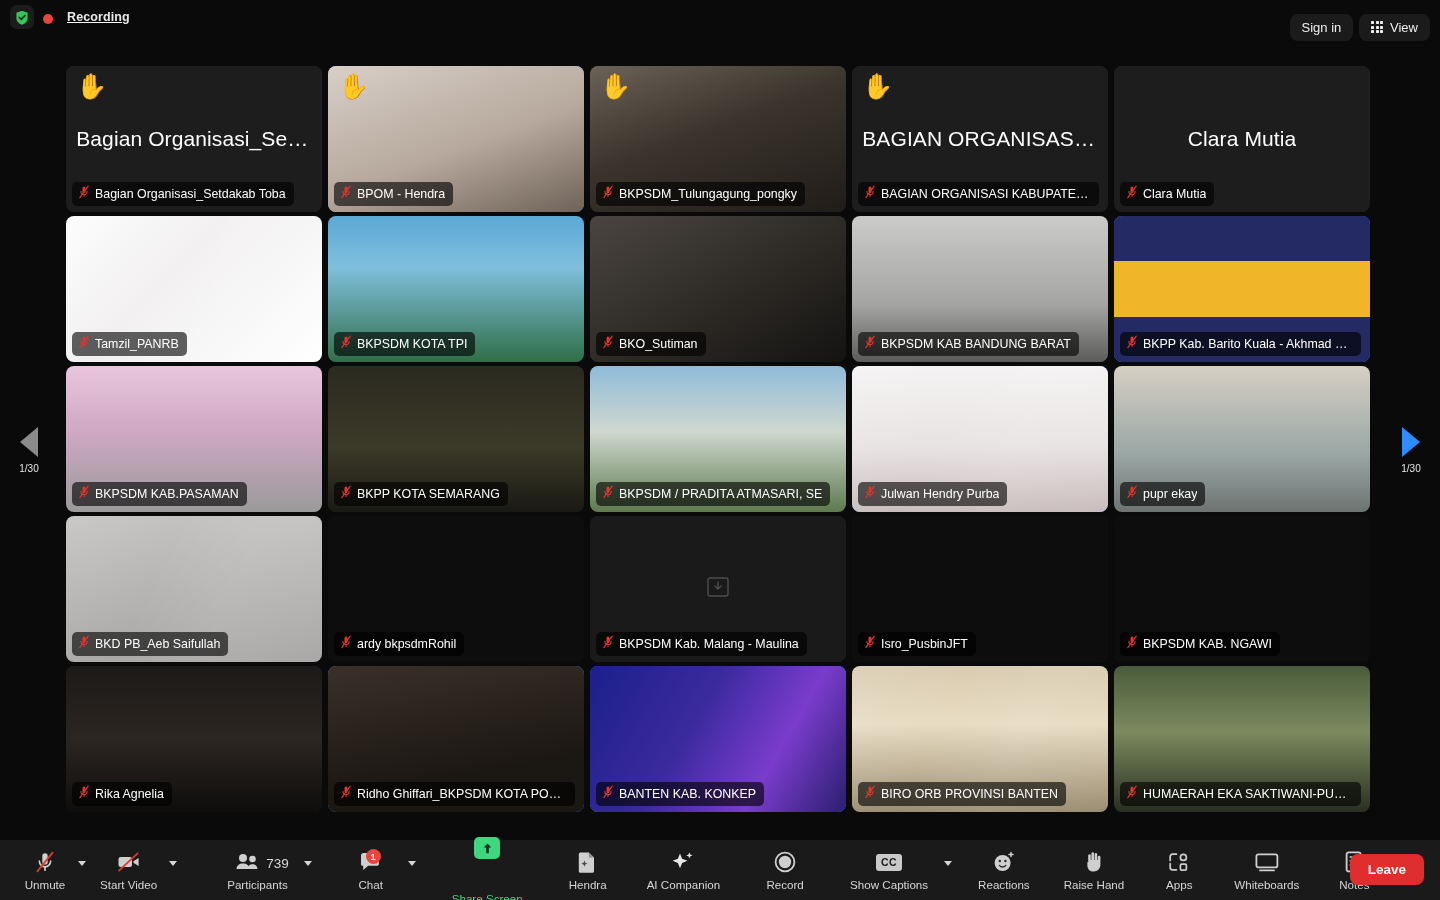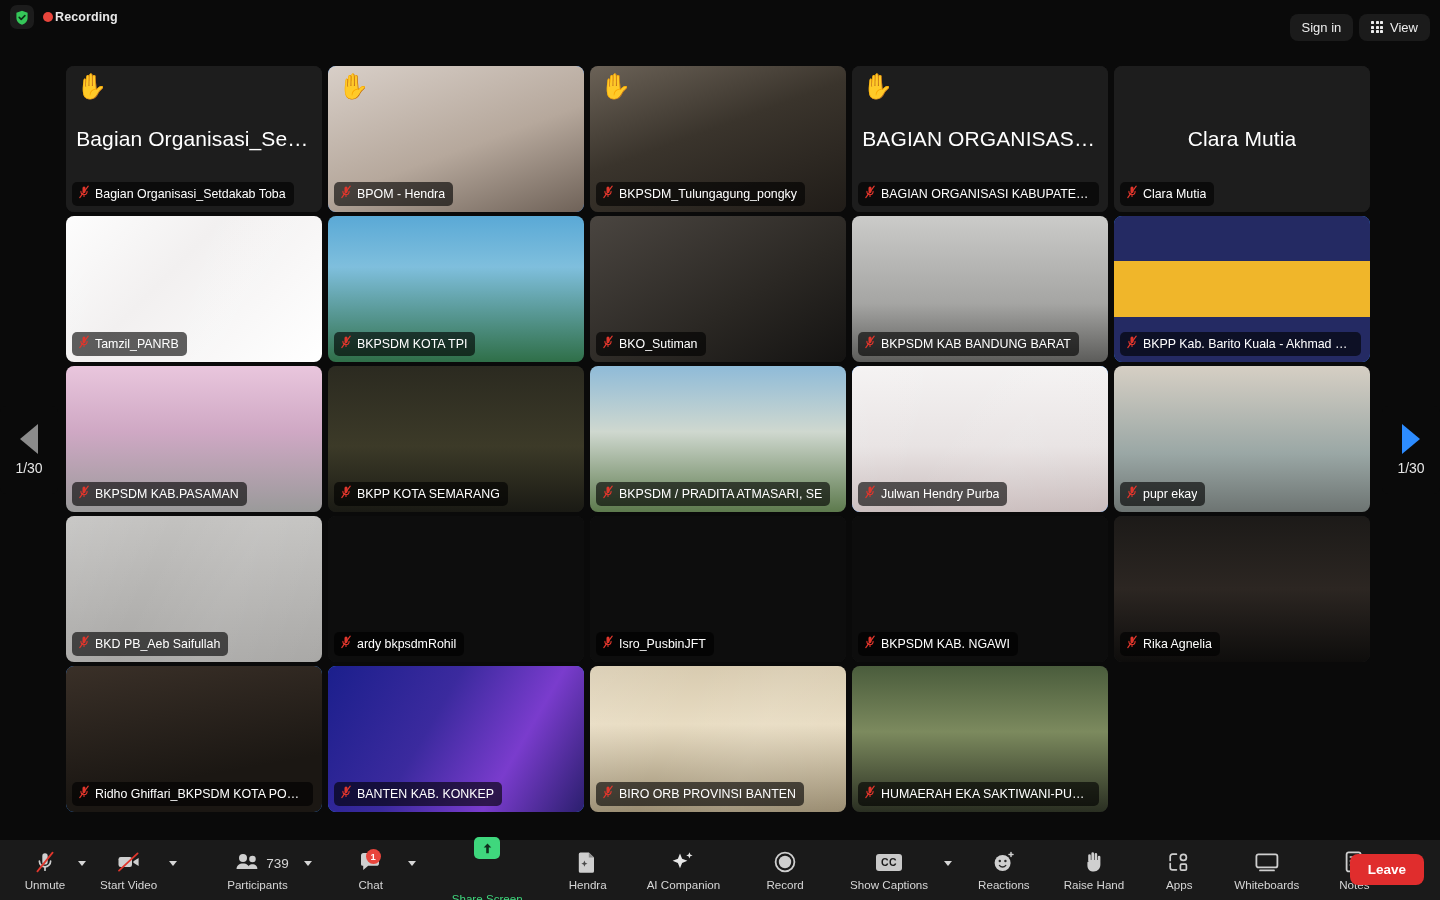--- a/index.html
+++ b/index.html
@@ -15,21 +15,21 @@
   #topbar {
     position:absolute; top:0; left:0; width:1440px; height:34px;
     display:flex; align-items:center; justify-content:space-between;
     padding:0 10px; background:#0a0a0a; z-index:50;
   }
   .topleft { display:flex; align-items:center; gap:9px; }
   .shield-pill {
     width:24px; height:24px; border-radius:7px; background:#1c1c1c;
     display:flex; align-items:center; justify-content:center;
   }
-  .rec-wrap { display:flex; align-items:center; gap:2px; }
+  .rec-wrap { display:flex; align-items:flex-end; gap:14px;text-decoration:underline; }
   .rec-dot { width:10px; height:10px; border-radius:50%; background:#e8453c; }
   .rec-text { font-size:12.5px; font-weight:bold; color:#e9e9e9; letter-spacing:.1px; }
   .topright { display:flex; align-items:center; gap:6px;margin-top:20px; }
   .top-btn {
     display:flex; align-items:center; gap:7px;
     background:#1b1b1b; border-radius:8px; padding:6px 12px;
     font-size:13px; color:#ededed; cursor:pointer; border:none;
     font-family:"Liberation Sans", sans-serif;
   }
   .grid-ico { display:grid; grid-template-columns:repeat(3,3px); grid-template-rows:repeat(3,3px); gap:1.4px; }
@@ -78,21 +78,21 @@
     position:absolute; top:406px; width:58px; height:88px;
     background:#0a0a0a; display:flex; flex-direction:column;
     align-items:center; justify-content:center; gap:6px;
     border-radius:6px; cursor:pointer; z-index:40;
   }
   #nav-prev { left:0; }
   #nav-next { right:0; }
   .tri { width:0; height:0; }
   .tri.left  { border-top:15px solid transparent; border-bottom:15px solid transparent; border-right:18px solid #8b8b8b; }
   .tri.right { border-top:15px solid transparent; border-bottom:15px solid transparent; border-left:18px solid #2d8cff; }
-  .pagenum { font-size:14px; color:#e6e6e6; }
+  .pagenum { font-size:10px; color:#e6e6e6; }
 
   
   #toolbar {
     position:absolute; left:0; bottom:0; width:1440px; height:60px;
     background:#1a1a1a; display:flex; align-items:center;
     z-index:50;
   }
   #tool-left { display:flex; align-items:center; margin-left:14px; gap:0; }
   #tool-mid  { display:flex; align-items:center; flex:1; justify-content:flex-start; margin-left:36px; gap:0; }
   .tool {
@@ -408,20 +408,36 @@
         <span class="micmute"><svg width="12" height="14" viewBox="0 0 12 14">
             <path d="M6 1.6a1.5 1.5 0 0 1 1.5 1.5v3.4a1.5 1.5 0 0 1-3 0V3.1A1.5 1.5 0 0 1 6 1.6z" fill="#e0362c"></path>
             <path d="M2.9 6.4a3.1 3.1 0 0 0 6.2 0" stroke="#e0362c" stroke-width="1.1" fill="none" stroke-linecap="round"></path>
             <path d="M6 9.5v2" stroke="#e0362c" stroke-width="1.1" stroke-linecap="round"></path>
             <path d="M1.8 12.6 10.2 1.2" stroke="#e0362c" stroke-width="1.2" stroke-linecap="round"></path>
           </svg></span>
         <span class="nm">ardy bkpsdmRohil</span>
       </div>
     </div>
     <div class="tile">
+      <div class="tile-bg bg-noimg"></div>
+      <div class="noimg-ico"><svg width="22" height="20" viewBox="0 0 22 20">
+          <rect x="1" y="1" width="20" height="18" rx="2" fill="none" stroke="#8a8a8a" stroke-width="1.4"></rect>
+          <path d="M11 5v7M8 9l3 3 3-3" stroke="#8a8a8a" stroke-width="1.4" fill="none" stroke-linecap="round" stroke-linejoin="round"></path>
+        </svg></div>
+      <div class="namebar">
+        <span class="micmute"><svg width="12" height="14" viewBox="0 0 12 14">
+            <path d="M6 1.6a1.5 1.5 0 0 1 1.5 1.5v3.4a1.5 1.5 0 0 1-3 0V3.1A1.5 1.5 0 0 1 6 1.6z" fill="#e0362c"></path>
+            <path d="M2.9 6.4a3.1 3.1 0 0 0 6.2 0" stroke="#e0362c" stroke-width="1.1" fill="none" stroke-linecap="round"></path>
+            <path d="M6 9.5v2" stroke="#e0362c" stroke-width="1.1" stroke-linecap="round"></path>
+            <path d="M1.8 12.6 10.2 1.2" stroke="#e0362c" stroke-width="1.2" stroke-linecap="round"></path>
+          </svg></span>
+        <span class="nm">BKPSDM Kab. Malang - Maulina</span>
+      </div>
+    </div>
+    <div class="tile">
       <div class="tile-bg bg-black"></div>
       <div class="namebar">
         <span class="micmute"><svg width="12" height="14" viewBox="0 0 12 14">
             <path d="M6 1.6a1.5 1.5 0 0 1 1.5 1.5v3.4a1.5 1.5 0 0 1-3 0V3.1A1.5 1.5 0 0 1 6 1.6z" fill="#e0362c"></path>
             <path d="M2.9 6.4a3.1 3.1 0 0 0 6.2 0" stroke="#e0362c" stroke-width="1.1" fill="none" stroke-linecap="round"></path>
             <path d="M6 9.5v2" stroke="#e0362c" stroke-width="1.1" stroke-linecap="round"></path>
             <path d="M1.8 12.6 10.2 1.2" stroke="#e0362c" stroke-width="1.2" stroke-linecap="round"></path>
           </svg></span>
         <span class="nm">Isro_PusbinJFT</span>
       </div>

